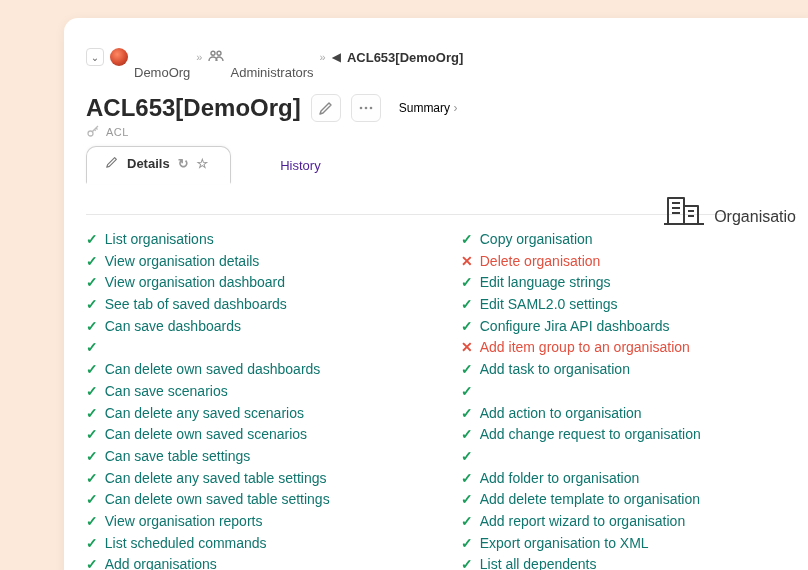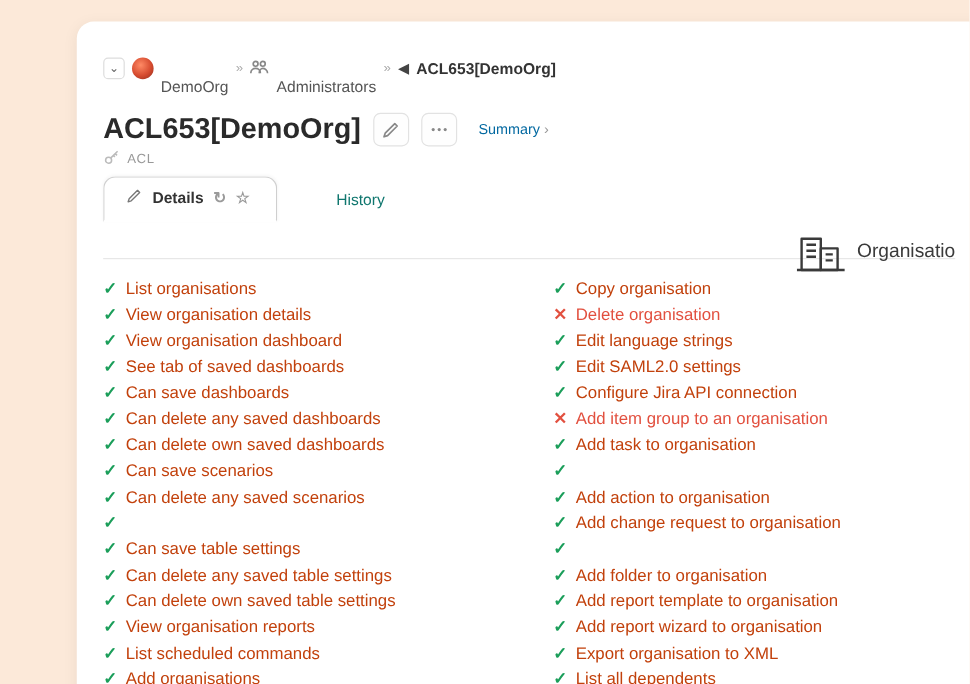--- a/index.html
+++ b/index.html
@@ -52,38 +52,38 @@
     padding: 6px 22px 2px 22px;
   }
   .title-row h1 {
     font-size:24px; font-weight:700; color:#2a2a2a;
   }
   .iconbtn {
     width:30px;height:28px;border:1px solid #e2e2e2;border-radius:6px;
     background:#fefefe;display:flex;align-items:center;justify-content:center;
     color:#777;cursor:pointer;
   }
-  .summary-link { font-size:12px; color:#0369a1; margin-left:8px; cursor:pointer;}
+  .summary-link { font-size:12px; color:#000000; margin-left:8px; cursor:pointer;}
   .summary-link::after{content:" ›"; color:#999;}
 
   .subline{
     display:flex;align-items:center;gap:6px;
     padding:0 22px 4px 22px; font-size:11px; color:#999;
     letter-spacing:0.5px;
   }
 
   
   .tabs {
     display:flex; align-items:flex-end; gap:0;
     padding: 0 22px; height:40px;
     border-bottom:1px solid transparent;
   }
   .tab {
     padding:8px 22px 10px 18px;
-    font-size:13px; color:#0f766e;
+    font-size:13px; color:#4c1d95;
     display:flex;align-items:center;gap:8px;
     border:1px solid transparent;
     border-bottom:none;
     cursor:pointer;
     background:transparent;
   }
   .tab.active {
     border:1px solid #cfcfcf;
     border-bottom:2px solid #fff;
     border-radius:10px 10px 0 0;
@@ -99,42 +99,42 @@
   
   .body {
     padding:0 22px 0 22px;
   }
   .sep {
     height:1px;background:#e7e7e7;margin:30px 0 8px 0;
     position:relative;
   }
   .sep-label {
     position:absolute; right:0; top:-22px;
-    display:flex;align-items:center;gap:10px;
+    display:flex;align-items:flex-end;gap:10px;
     font-size:16px; color:#3a3a3a; font-weight:400;
   }
   .building-svg{width:40px;height:34px;}
 
   .perm-cols {
     display:flex; gap:40px; margin-top:14px;
   }
   .perm-col { flex:1; }
   .perm-col ul{list-style:none;}
   .perm-col li{
     font-size:14px; line-height:1.55;
     display:flex; align-items:flex-start; gap:7px;
     white-space:nowrap;
   }
   .perm-col li .mk{
     font-weight:700; font-size:14px;
     display:inline-block;
   }
   .ok { color:#1b9e5a; }
   .no { color:#e2503f; }
-  .perm-col li span.lbl.ok{color:#c2410c;}
+  .perm-col li span.lbl.ok{color:#0f766e;}
   .perm-col li span.lbl.no{color:#e2503f;}
   .admins-icon{color:#888;font-size:13px;}
 </style>
 </head>
 <body>
 
 <div class="panel">
 
   <div class="crumb">
     <span class="drop">⌄</span>
@@ -240,36 +240,36 @@
             <li>
               <span class="mk ok">✓</span>
               <span class="lbl ok">See tab of saved dashboards</span>
             </li>
             <li>
               <span class="mk ok">✓</span>
               <span class="lbl ok">Can save dashboards</span>
             </li>
             <li>
               <span class="mk ok">✓</span>
-              <span class="lbl ok">Can delete any saved dashboards</span>
             </li>
             <li>
               <span class="mk ok">✓</span>
               <span class="lbl ok">Can delete own saved dashboards</span>
             </li>
             <li>
               <span class="mk ok">✓</span>
               <span class="lbl ok">Can save scenarios</span>
             </li>
             <li>
               <span class="mk ok">✓</span>
               <span class="lbl ok">Can delete any saved scenarios</span>
             </li>
             <li>
               <span class="mk ok">✓</span>
+              <span class="lbl ok">Can delete own saved scenarios</span>
             </li>
             <li>
               <span class="mk ok">✓</span>
               <span class="lbl ok">Can save table settings</span>
             </li>
             <li>
               <span class="mk ok">✓</span>
               <span class="lbl ok">Can delete any saved table settings</span>
             </li>
             <li>
@@ -303,21 +303,21 @@
             <li>
               <span class="mk ok">✓</span>
               <span class="lbl ok">Edit language strings</span>
             </li>
             <li>
               <span class="mk ok">✓</span>
               <span class="lbl ok">Edit SAML2.0 settings</span>
             </li>
             <li>
               <span class="mk ok">✓</span>
-              <span class="lbl ok">Configure Jira API connection</span>
+              <span class="lbl ok">Configure Jira API dashboards</span>
             </li>
             <li>
               <span class="mk no">✕</span>
               <span class="lbl no">Add item group to an organisation</span>
             </li>
             <li>
               <span class="mk ok">✓</span>
               <span class="lbl ok">Add task to organisation</span>
             </li>
             <li>
@@ -333,21 +333,21 @@
             </li>
             <li>
               <span class="mk ok">✓</span>
             </li>
             <li>
               <span class="mk ok">✓</span>
               <span class="lbl ok">Add folder to organisation</span>
             </li>
             <li>
               <span class="mk ok">✓</span>
-              <span class="lbl ok">Add report template to organisation</span>
+              <span class="lbl ok">Add delete template to organisation</span>
             </li>
             <li>
               <span class="mk ok">✓</span>
               <span class="lbl ok">Add report wizard to organisation</span>
             </li>
             <li>
               <span class="mk ok">✓</span>
               <span class="lbl ok">Export organisation to XML</span>
             </li>
             <li>

